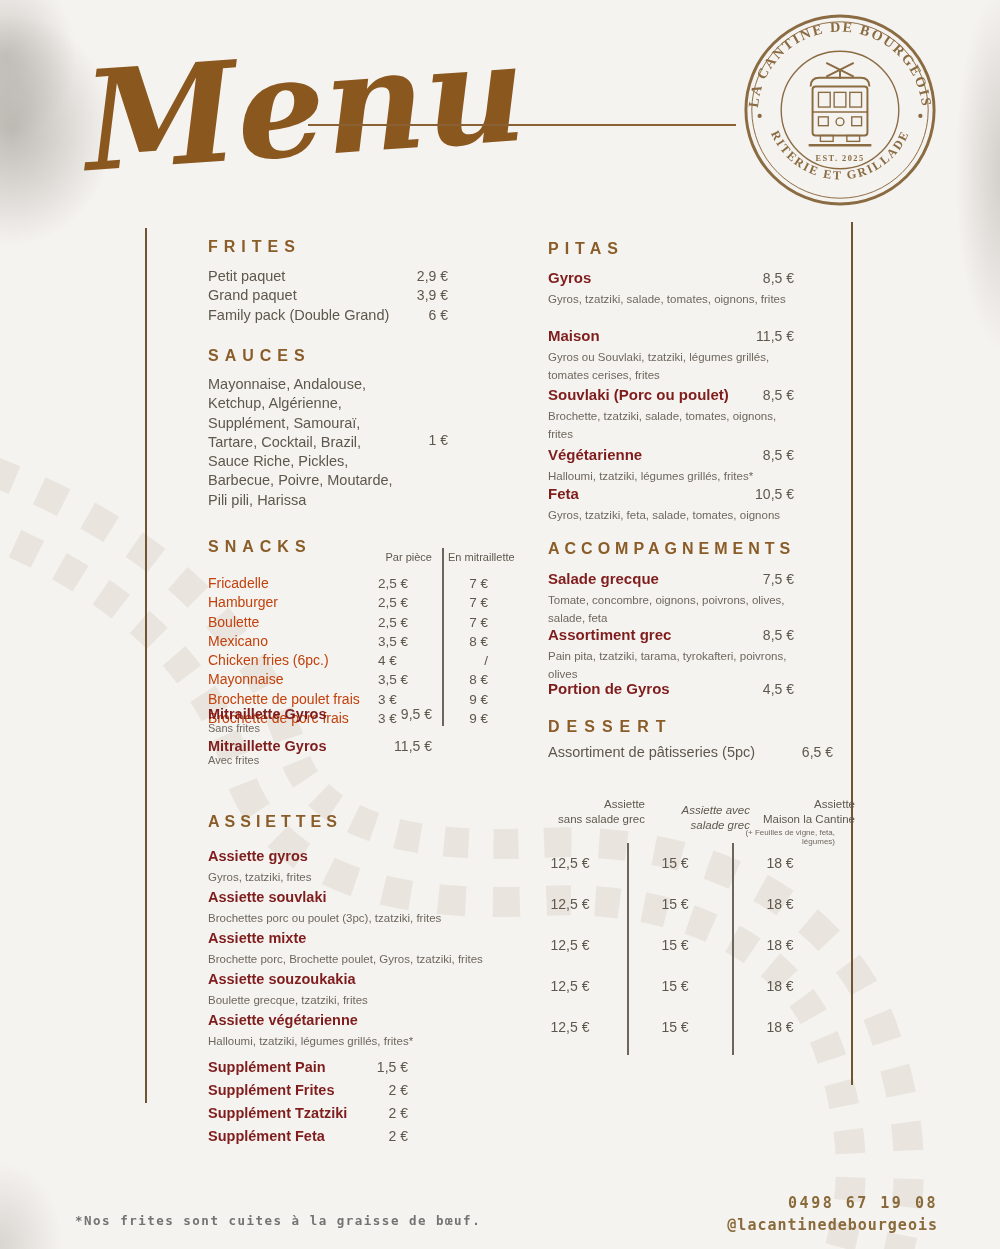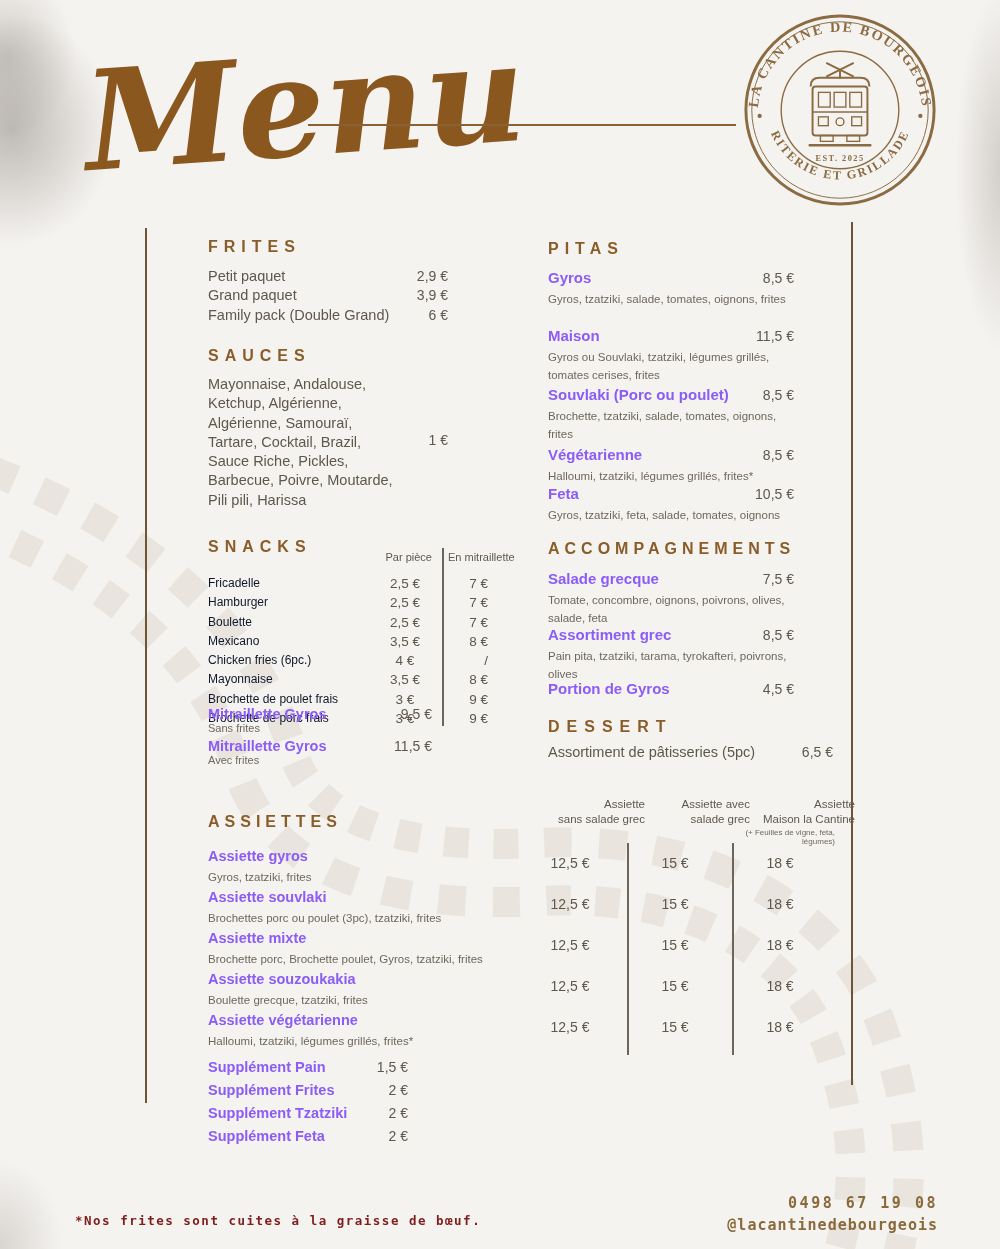--- a/index.html
+++ b/index.html
@@ -18,41 +18,41 @@
       transform:rotate(-4deg);}
   .title-line{position:absolute;left:308px;top:124px;width:428px;height:2px;background:#8a6134;}
   .vline{position:absolute;width:2px;background:#6e5634;}
   .vline.left{left:145px;top:228px;height:875px;}
   .vline.right{left:851px;top:222px;height:863px;}
   .sh{font-weight:800;font-size:16px;letter-spacing:6px;color:#8a5c28;white-space:nowrap;}
   .sec{position:absolute;}
   .row{display:flex;justify-content:space-between;align-items:baseline;}
   .it{font-size:14.5px;color:#5e574c;line-height:19.3px;}
   .price{font-size:14px;color:#5e574c;white-space:nowrap;}
-  .bname{font-weight:700;font-size:14.5px;color:#8b5cf6;white-space:nowrap;}
+  .bname{font-weight:700;font-size:14.5px;color:#7f1d1d;white-space:nowrap;}
   .desc{font-size:11.5px;line-height:18px;color:#6e675e;}
   .small{font-size:11px;color:#6e675e;}
   .collabel{font-size:11px;color:#5f584e;position:absolute;white-space:nowrap;}
   .divline{position:absolute;width:1.5px;background:#6b655c;}
   .sauce-line{font-size:14.5px;line-height:19.3px;color:#5e574c;white-space:nowrap;}
   .snack-grid{display:grid;grid-template-columns:170px 54px 60px;line-height:19.3px;}
-  .snack-grid .n{font-size:12px;color:#0f172a;white-space:nowrap;}
-  .snack-grid .p1{font-size:13.5px;text-align:center;color:#5e574c;}
+  .snack-grid .n{font-size:14px;color:#c2410c;white-space:nowrap;}
+  .snack-grid .p1{font-size:13.5px;text-align:left;color:#5e574c;}
   .snack-grid .p2{font-size:13.5px;text-align:right;color:#5e574c;padding-right:4px;}
   .pitem{position:absolute;width:246px;}
   .pitem .desc{margin-top:4px;}
   .ahead{position:absolute;width:150px;text-align:right;font-size:11.5px;line-height:15px;color:#5f584e;}
   .ahead .note{font-size:8px;line-height:9px;color:#6e675e;margin-top:1px;}
   .arow{position:absolute;left:0;width:640px;height:41px;}
   .arow .bname{position:absolute;left:0;top:0;}
   .arow .desc{position:absolute;left:0;top:19.5px;white-space:nowrap;}
   .aprice{position:absolute;top:7px;width:90px;text-align:center;font-size:14px;color:#5e574c;}
   .sup-row{display:flex;justify-content:space-between;align-items:baseline;height:23px;}
   .footer-note{position:absolute;left:75px;top:1213px;font-family:"DejaVu Sans Mono",monospace;
-      font-weight:700;font-size:12.5px;letter-spacing:1.5px;color:#7f1d1d;}
+      font-weight:700;font-size:12.5px;letter-spacing:1.5px;color:#737373;}
   .footer-right{position:absolute;right:62px;top:1194px;text-align:right;
       font-family:"DejaVu Sans Mono",monospace;font-weight:700;color:#8a6a3a;}
   .footer-right .phone{font-size:15px;letter-spacing:2.5px;}
   .footer-right .handle{font-size:15px;letter-spacing:1px;margin-top:4px;}
 </style>
 </head>
 <body>
 
 <div class="page">
 
@@ -124,21 +124,21 @@
           <span class="price">6 €</span>
         </div>
       </div>
     </div>
 
     <div class="sec" style="left:208px;top:347px;width:240px;">
       <div class="sh">SAUCES</div>
       <div style="margin-top:10px;">
         <div class="sauce-line">Mayonnaise, Andalouse,</div>
         <div class="sauce-line">Ketchup, Algérienne,</div>
-        <div class="sauce-line">Algérienne, Samouraï,</div>
+        <div class="sauce-line">Supplément, Samouraï,</div>
         <div class="sauce-line">Tartare, Cocktail, Brazil,</div>
         <div class="sauce-line">Sauce Riche, Pickles,</div>
         <div class="sauce-line">Barbecue, Poivre, Moutarde,</div>
         <div class="sauce-line">Pili pili, Harissa</div>
       </div>
       <div class="price" style="position:absolute;right:0;top:85px;">1 €</div>
     </div>
 
     <div class="sec" style="left:208px;top:538px;width:284px;">
       <div class="sh">SNACKS</div>
@@ -257,21 +257,21 @@
       </div>
     </div>
 
     <div class="sec" style="left:208px;top:795px;width:640px;">
       <div class="sh" style="position:absolute;left:0;top:18px;letter-spacing:5px;">ASSIETTES</div>
 
       <div class="ahead" style="left:287px;top:2px;">
         <div>Assiette</div>
         <div>sans salade grec</div>
       </div>
-      <div class="ahead" style="left:392px;top:2px;">
+      <div class="ahead" style="left:392px;top:8px;font-style:italic;">
         <div>Assiette avec</div>
         <div>salade grec</div>
       </div>
       <div class="ahead" style="left:497px;top:2px;">
         <div>Assiette</div>
         <div>Maison la Cantine</div>
         <div class="note" style="width:110px;margin:1px auto 0;">(+ Feuilles de vigne, feta, légumes)</div>
       </div>
 
       <div class="divline" style="left:419px;top:48px;height:212px;"></div>

